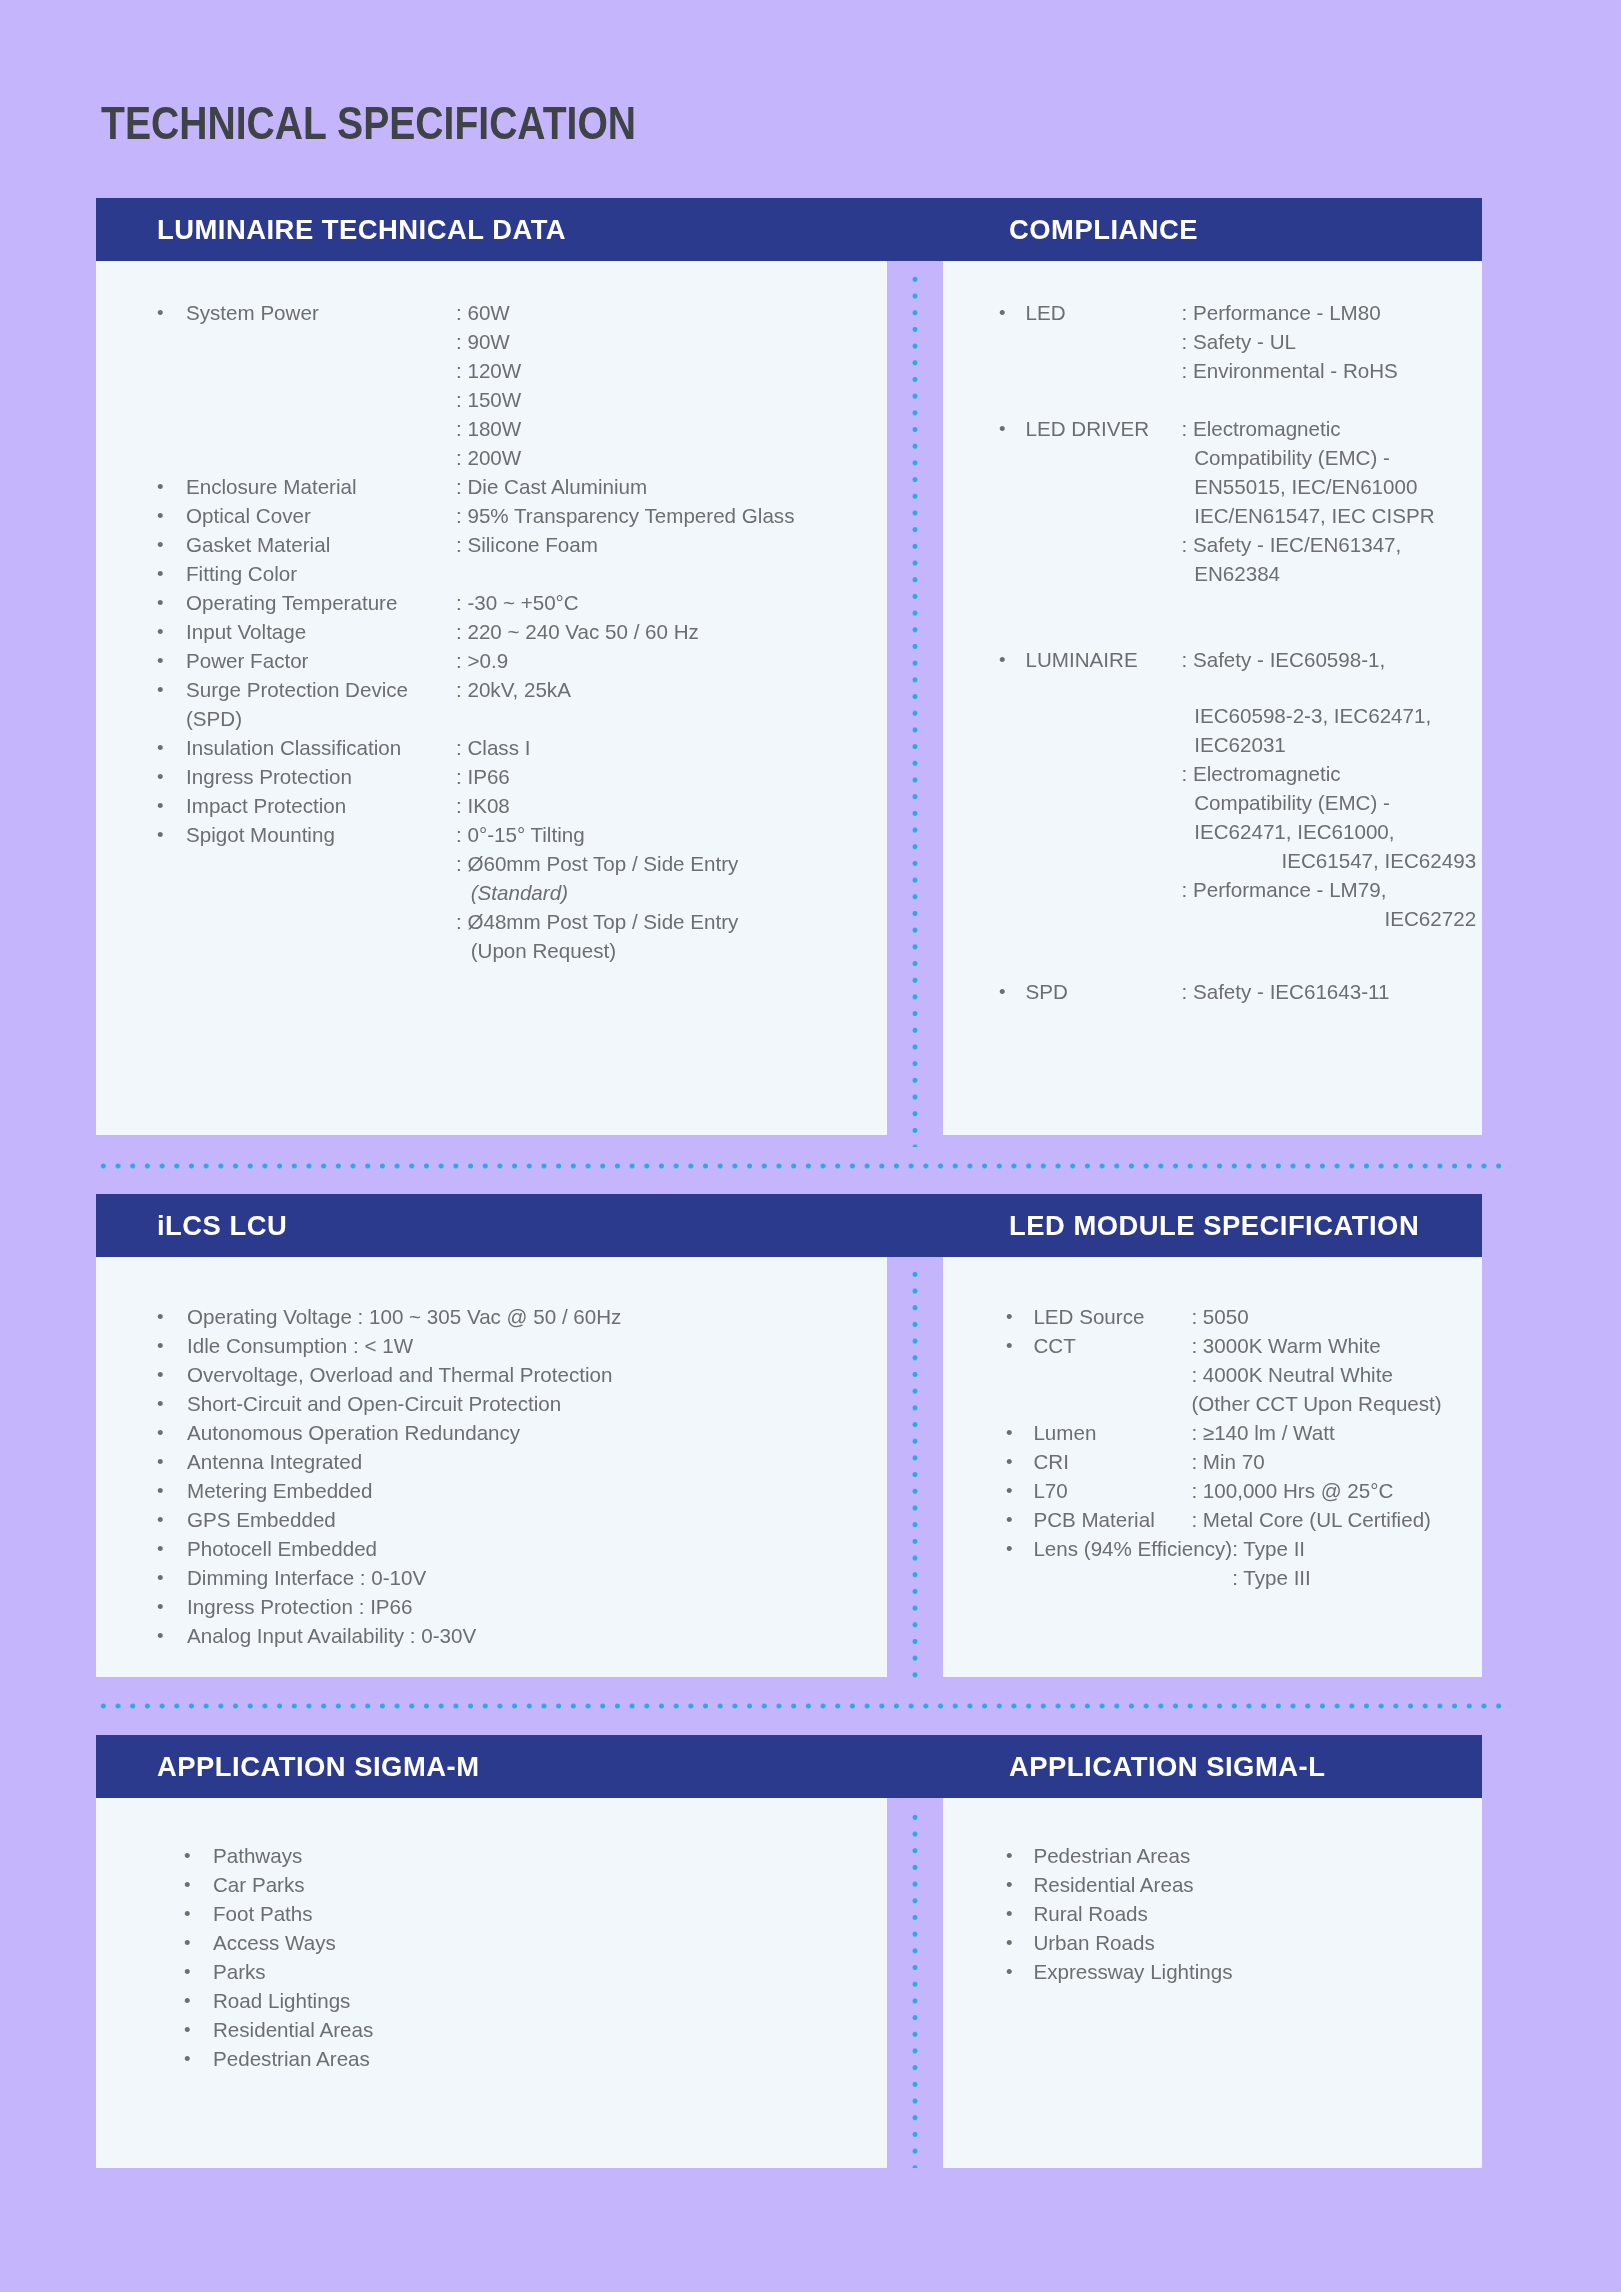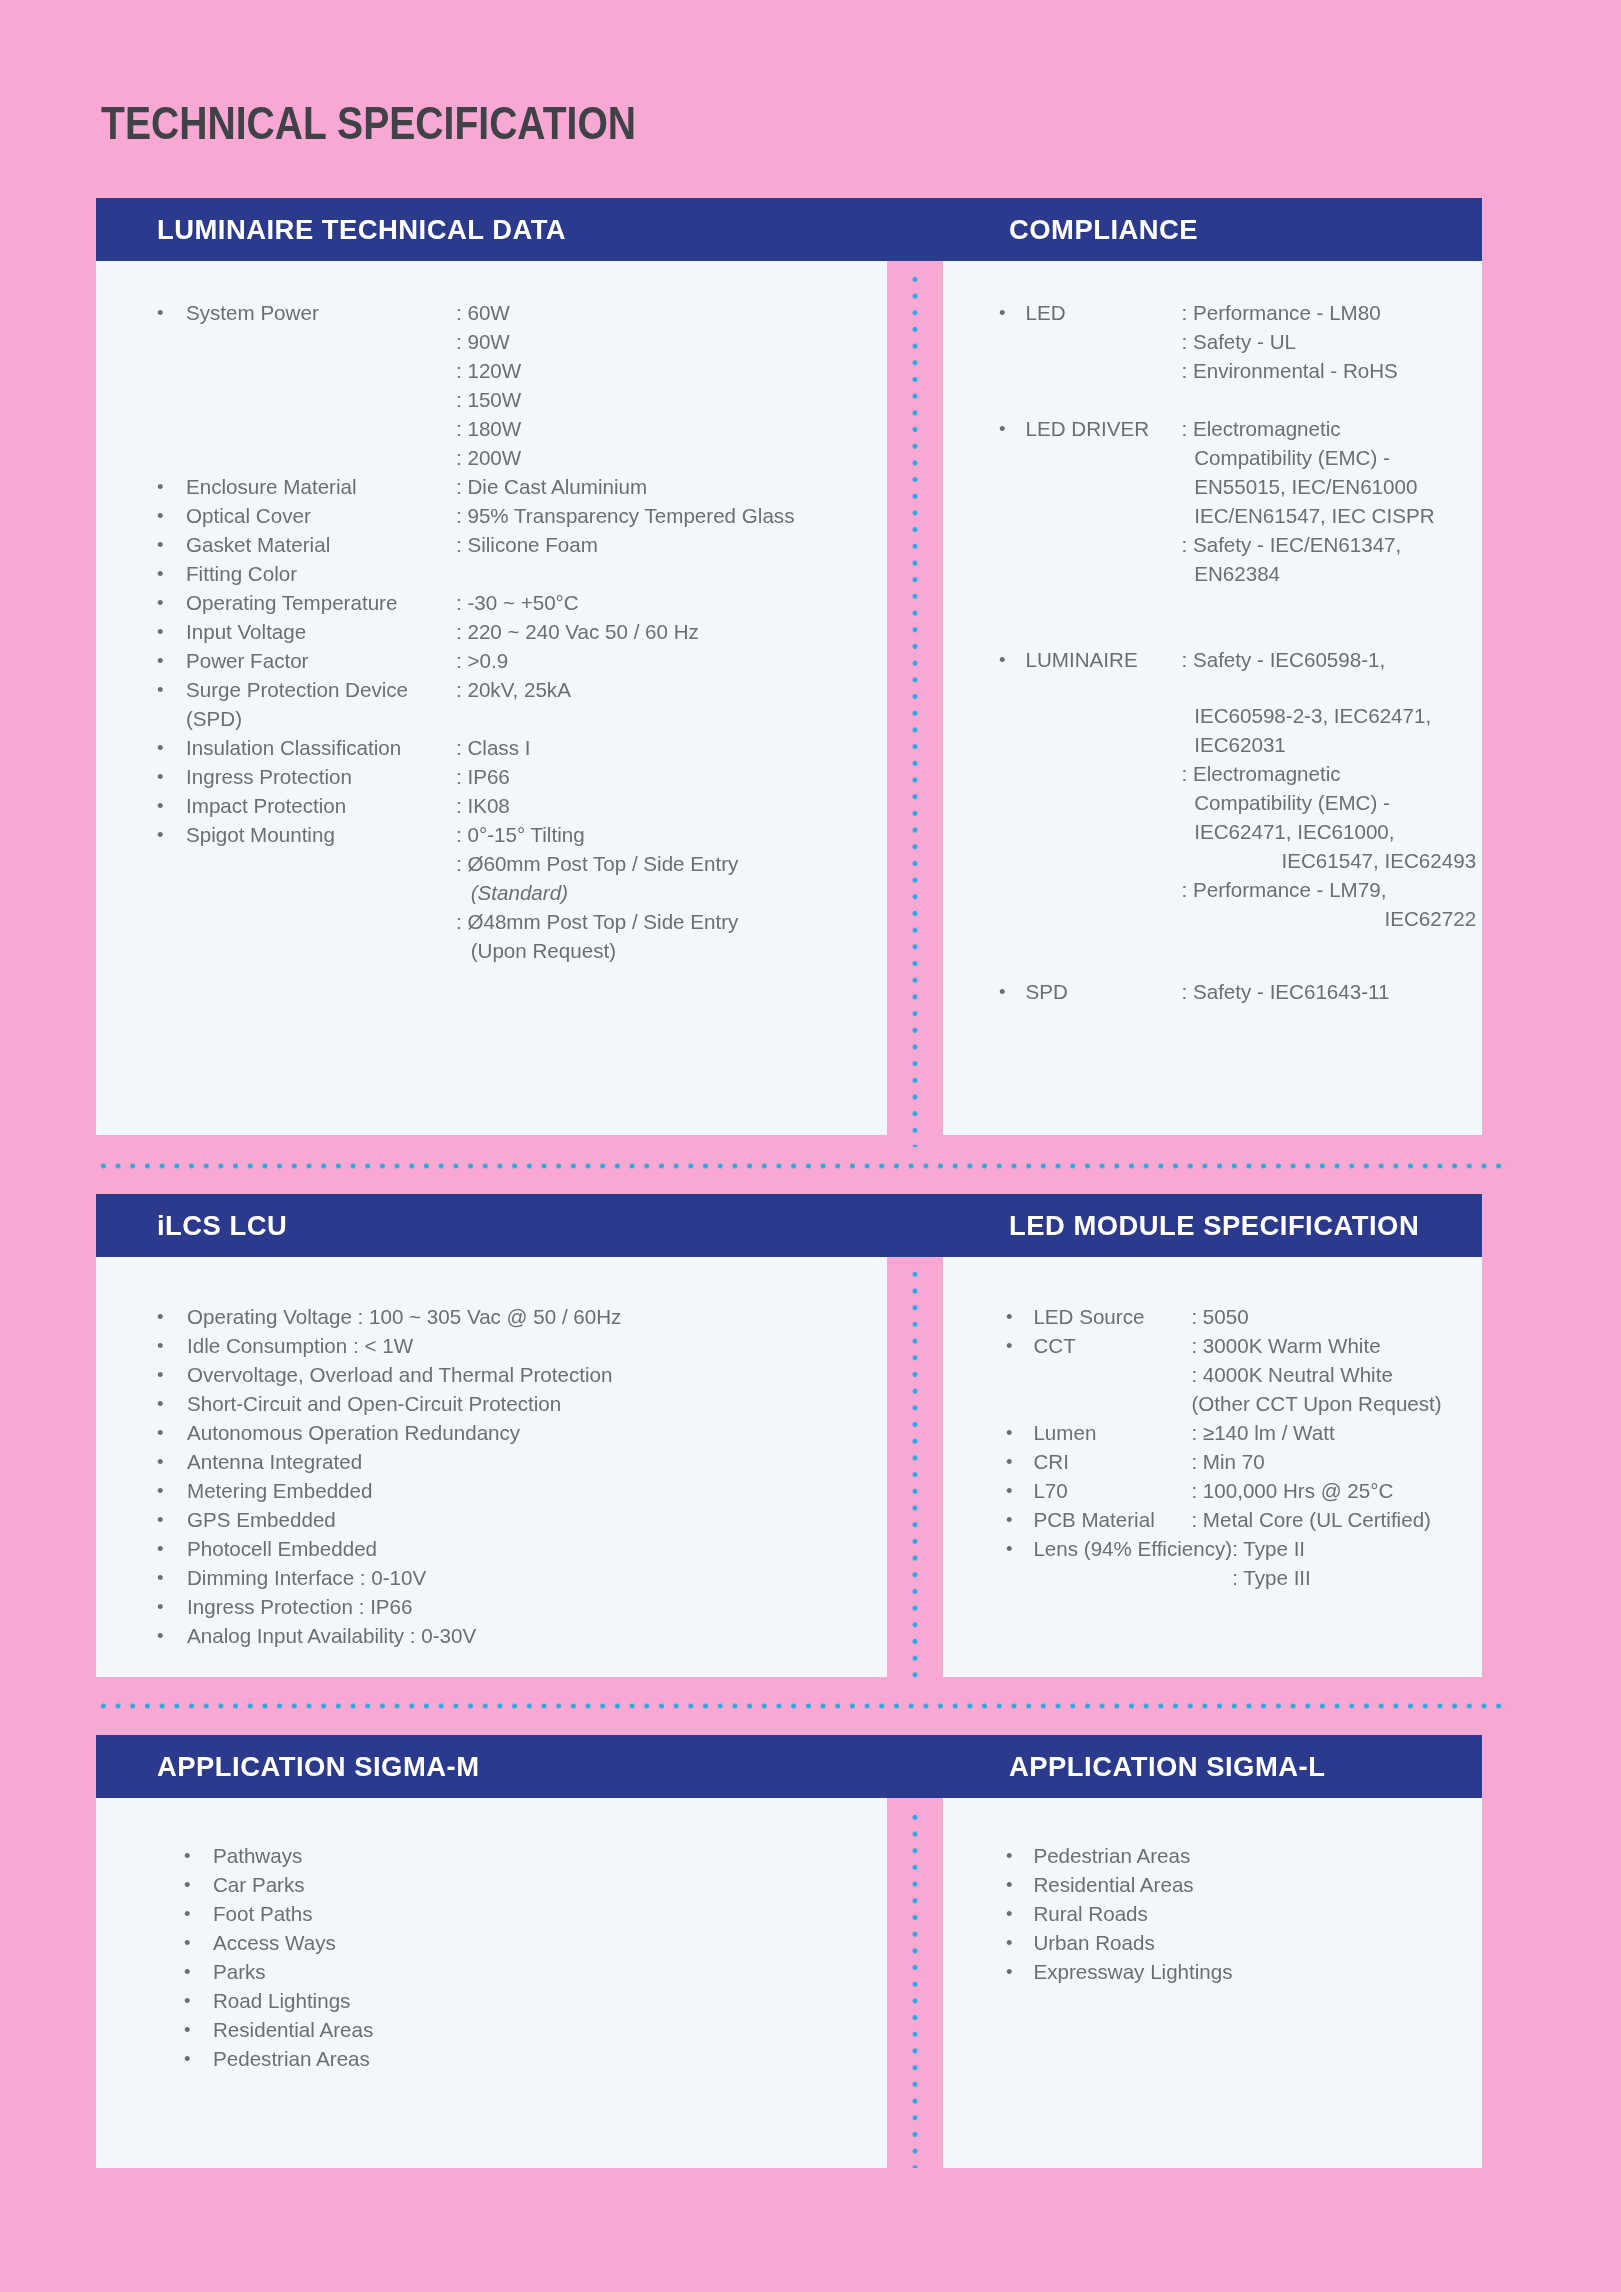--- a/index.html
+++ b/index.html
@@ -1,19 +1,19 @@
 <!DOCTYPE html>
 <html><head>
 <meta charset="utf-8">
 <style>
   html,body{margin:0;padding:0;background:#ffffff;}
   .page{
     position:relative;
     width:1621px;height:2293px;
-    background:#f9a8d4;
+    background:#c4b5fd;
     font-family:"Liberation Sans", sans-serif;
     overflow:hidden;
   }
   .doc-title{
     position:absolute;left:101px;top:96px;
     font-size:46px;font-weight:700;color:#3F4247;
     letter-spacing:0px;white-space:nowrap;
     transform:scaleX(0.85);transform-origin:left center;
   }
   .band{

